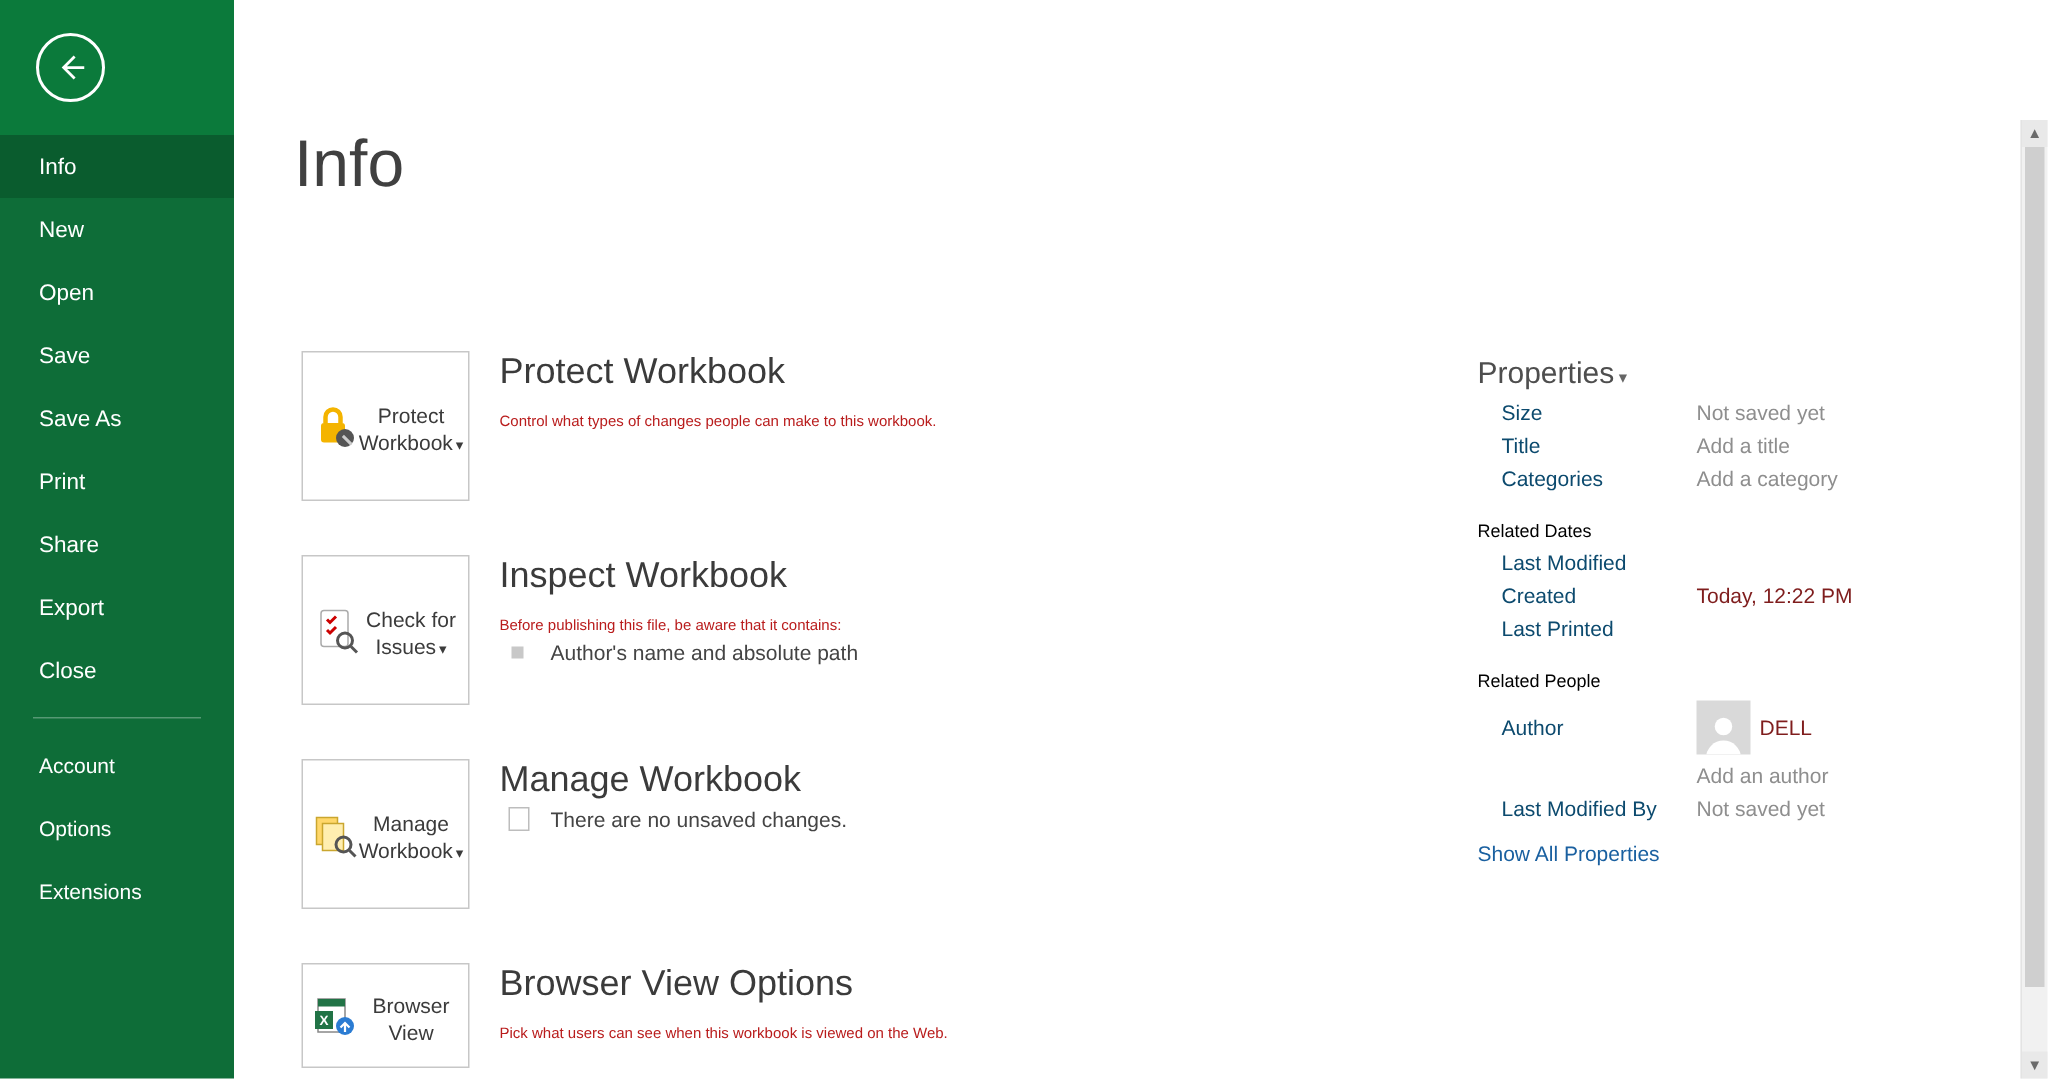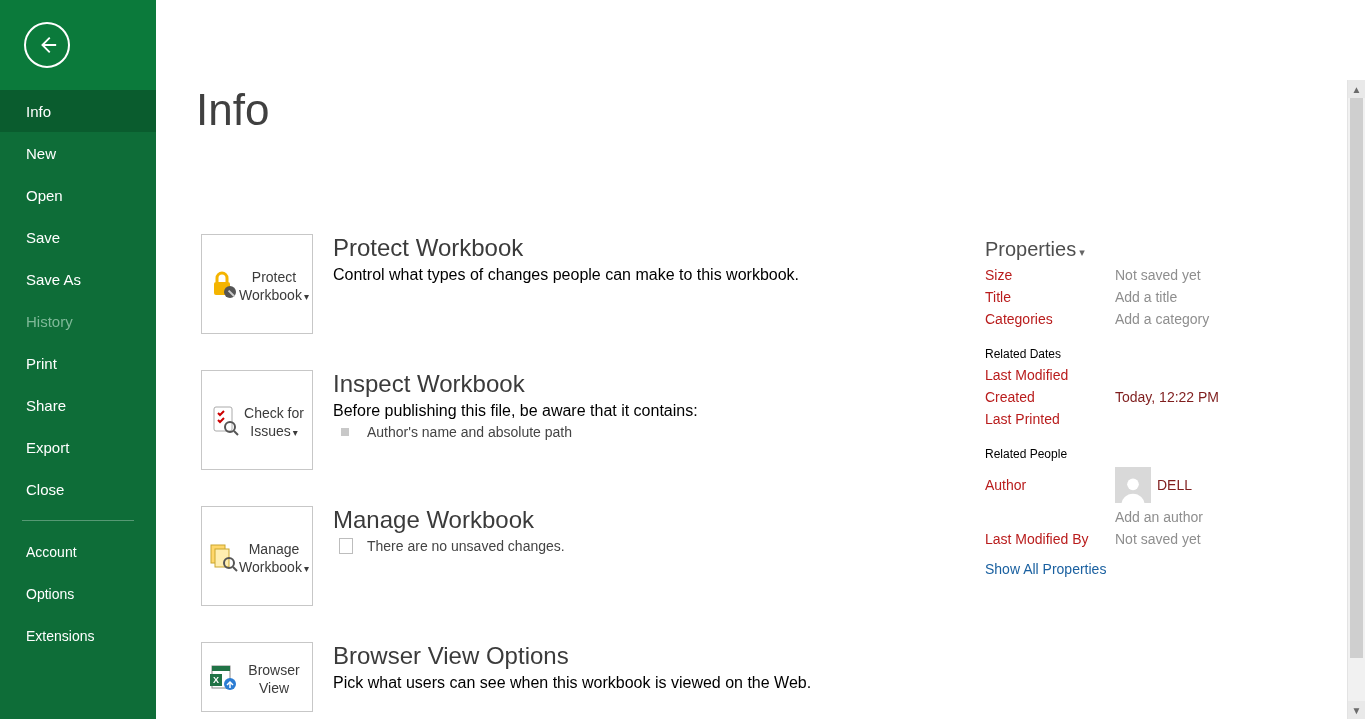--- a/index.html
+++ b/index.html
@@ -28,32 +28,32 @@
 .main { position: absolute; left: 156px; top: 0; right: 0; bottom: 0; background: #fff; }
 .page-title { font-size: 44px; font-weight: 300; color: #404040; position: absolute; left: 40px; top: 85px; }
 .sections { position: absolute; left: 45px; top: 234px; right: 400px; }
 .section { display: flex; align-items: flex-start; margin-bottom: 36px; }
 .section-button { width: 112px; min-height: 100px; border: 1px solid #c7c7c7; background: #fff; display: flex; flex-direction: row; align-items: center; justify-content: center; padding: 8px 4px; cursor: pointer; }
 .section-button .btn-icon { height: 36px; display:flex; align-items:center; justify-content:center; }
 .section-button .btn-label { font-size: 14px; color: #3b3b3b; text-align: center; line-height: 1.3; margin-top: 4px; }
 .section-button .dd { font-size: 10px; margin-left: 2px; }
 .section-body { margin-left: 20px; }
 .section-body h2 { font-weight: 300; font-size: 24px; color: #3b3b3b; margin-bottom: 4px; }
-.section-body p { font-size: 16px; color: #000000; margin-top: 4px; }
+.section-body p { font-size: 10px; color: #b91c1c; margin-top: 14px; }
 .bullet-list { margin-top: 4px; }
 .bullet-list .row { display: flex; align-items: center; font-size: 14px; color: #444; margin-top: 2px; }
 .bullet-list .sq { width: 8px; height: 8px; background: #c8c8c8; margin: 0 18px 0 8px; }
 .doc-icon { width:14px; height:16px; border:1px solid #bdbdbd; margin: 0 14px 0 6px; position:relative; }
 
 
 .props { position: absolute; right: 40px; top: 238px; width: 340px; }
 .props-h { font-size: 20px; font-weight: 400; color: #4e4e4e; margin-bottom: 6px; }
 .props-h.dd::after { content: " \25BE"; font-size: 11px; color:#666; }
 .prop-row { display: flex; align-items: center; font-size: 14px; margin: 6px 0; }
-.prop-row .k { width: 130px; color: #b91c1c; }
+.prop-row .k { width: 130px; color: #0c4a6e; margin-left: 16px; }
 .prop-row .v { color: #8e8e8e; }
 .prop-row .v.dark { color:#7f1d1d; }
 .subhead { font-size: 12px; font-weight: 400; color: #000000; margin-top: 20px; margin-bottom: 6px; }
 .avatar { width: 36px; height: 36px; background: #d9d9d9; display:inline-flex; align-items:flex-end; justify-content:center; margin-right: 6px; overflow:hidden; }
 .avatar svg { width: 28px; height: 28px; }
 .author-row { display:flex; align-items:center; }
 .link { color: #1a60a0; font-size: 14px; margin-top: 14px; cursor:pointer; }
 
 
 .vscroll { position:absolute; right:0; top:80px; bottom:0; width:18px; background:#f1f1f1; border-left:1px solid #e3e3e3; }
@@ -110,23 +110,20 @@
       </div>
     <div class="nav-item">
         <span>Open</span>
       </div>
     <div class="nav-item">
         <span>Save</span>
       </div>
     <div class="nav-item">
         <span>Save As</span>
       </div>
-    <div class="nav-item disabled">
-        <span>History</span>
-      </div>
     <div class="nav-item">
         <span>Print</span>
       </div>
     <div class="nav-item">
         <span>Share</span>
       </div>
     <div class="nav-item">
         <span>Export</span>
       </div>
     <div class="nav-item">

